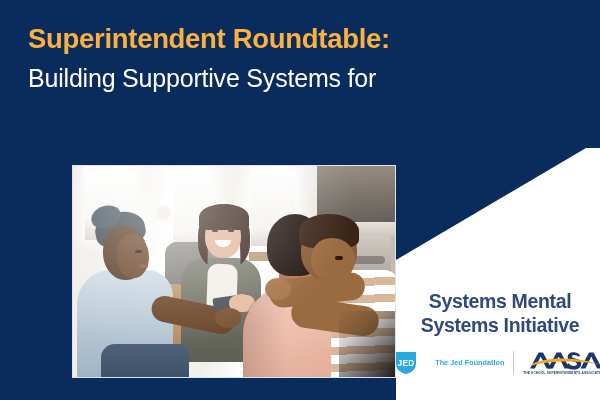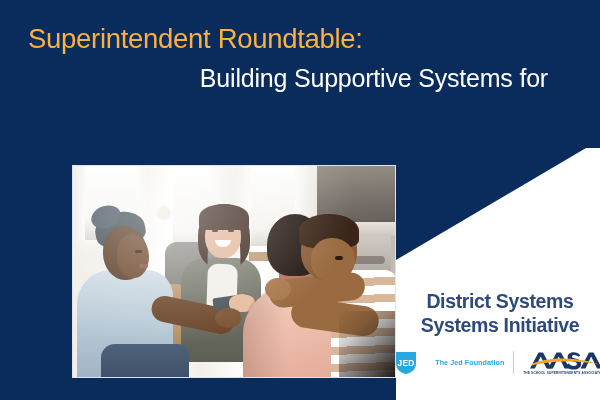--- a/index.html
+++ b/index.html
@@ -22,35 +22,34 @@
   
   .headline {
     position: absolute;
     left: 28px;
     top: 22px;
     width: 520px;
     z-index: 6;
   }
   .headline-line1 {
     font-size: 27.5px;
-    font-weight: 400;
+    font-weight: 700;
     color: #fbb040;
     letter-spacing: -0.3px;
     line-height: 1.25;
     white-space: nowrap;
   }
   .headline-line2,
   .headline-line3 {
     font-size: 25px;
     font-weight: 400;
     color: #ffffff;
     letter-spacing: -0.2px;
     line-height: 1.45;
     white-space: nowrap;
-    text-align: right;
   }
   .headline-line2 { margin-top: 4px; }
 
   
   .panel {
     position: absolute;
     left: 396px;
     top: 148px;
     width: 204px;
     height: 252px;
@@ -446,21 +445,21 @@
       <div class="ph-b-hand"></div>
 
       <div class="ph-dark-corner"></div>
       <div class="ph-soft"></div>
     </div>
     <span class="sr-only">Two adults and a child sitting together in a living room during a supportive counseling conversation; a counselor with a tablet smiles in the background while a child hugs a parent.</span>
   </div>
 
   <div class="lockup">
     <div class="lockup-title">
-      <div>District Systems</div>
+      <div>Systems Mental</div>
       <div>Systems Initiative</div>
     </div>
 
     <div class="lockup-logos">
 
       <div class="jed-lockup">
         <span class="jed-shield">
           <svg width="22" height="24" viewBox="0 0 22 24" aria-hidden="true">
             <path d="M1 1 H21 V12.5 C21 18.5 16.5 21.8 11 23 C5.5 21.8 1 18.5 1 12.5 Z" fill="#29a8e0"></path>
             <text x="11" y="15.3" text-anchor="middle" font-family="Liberation Sans, sans-serif" font-size="8.4" font-weight="bold" fill="#ffffff" letter-spacing="0.2">JED</text>

